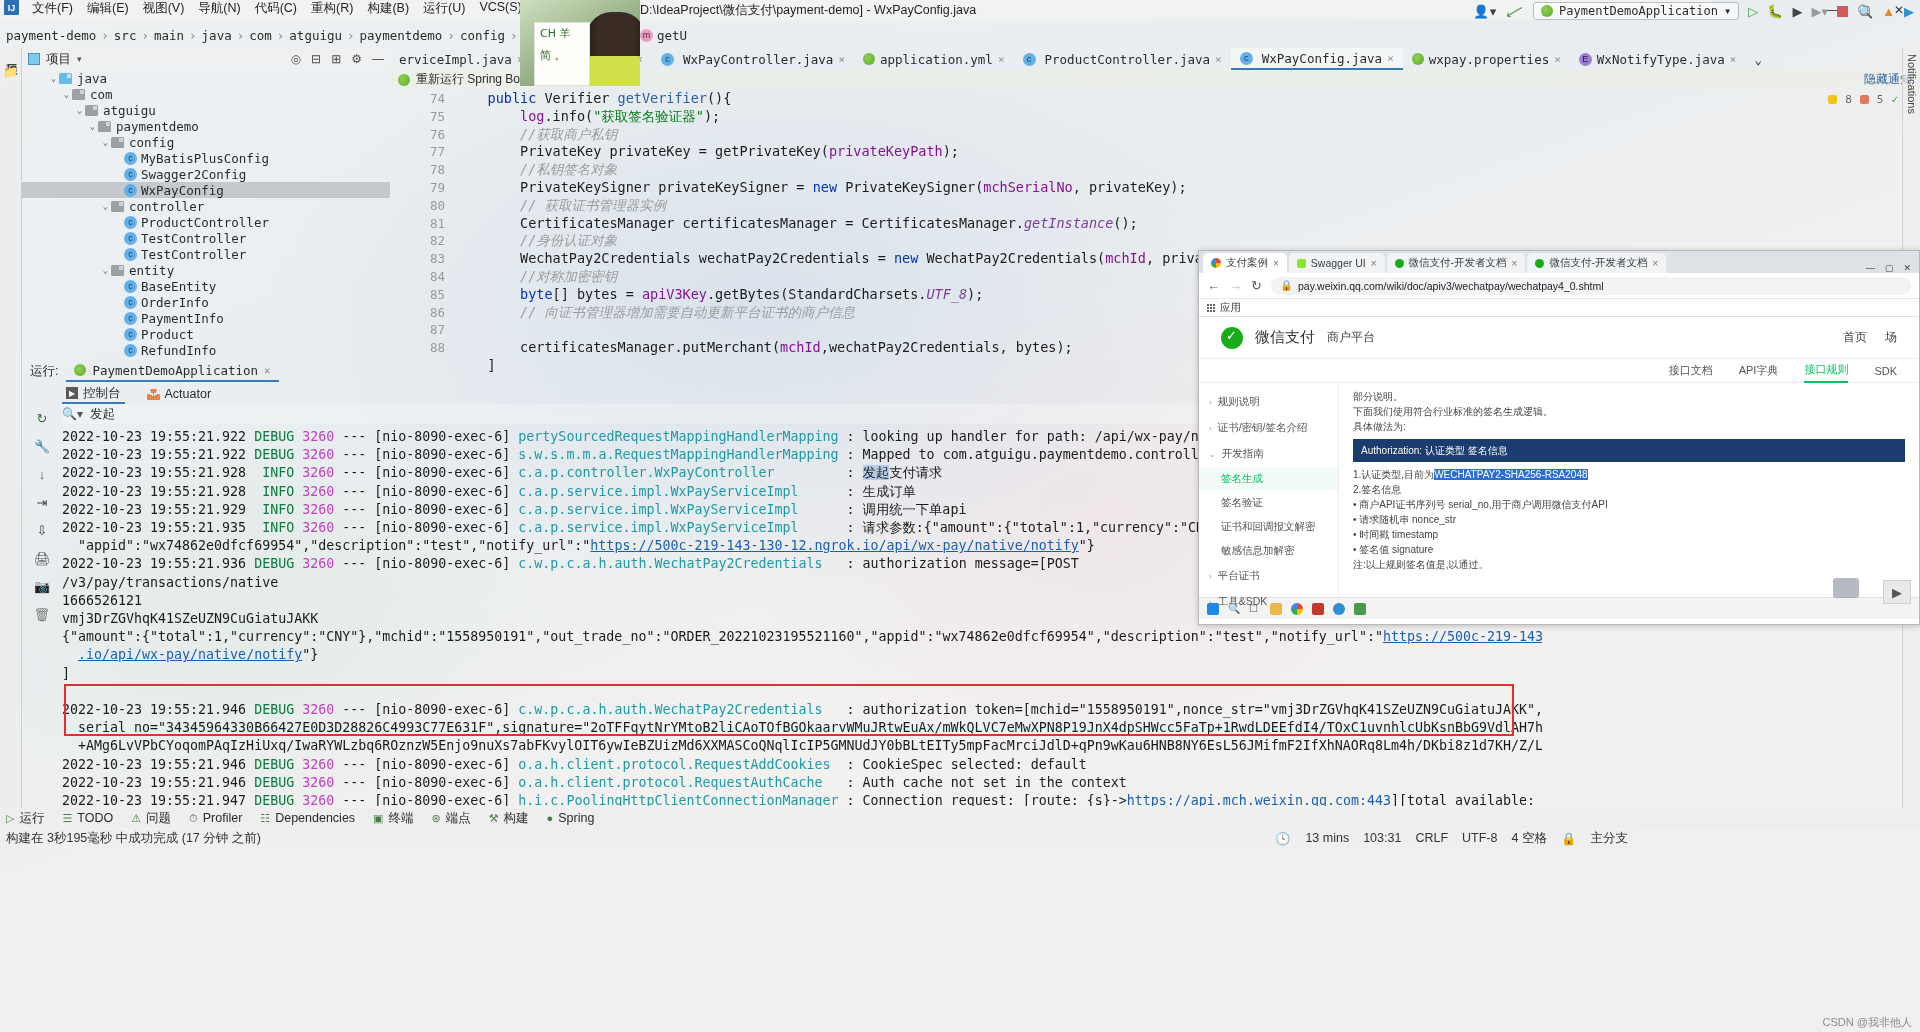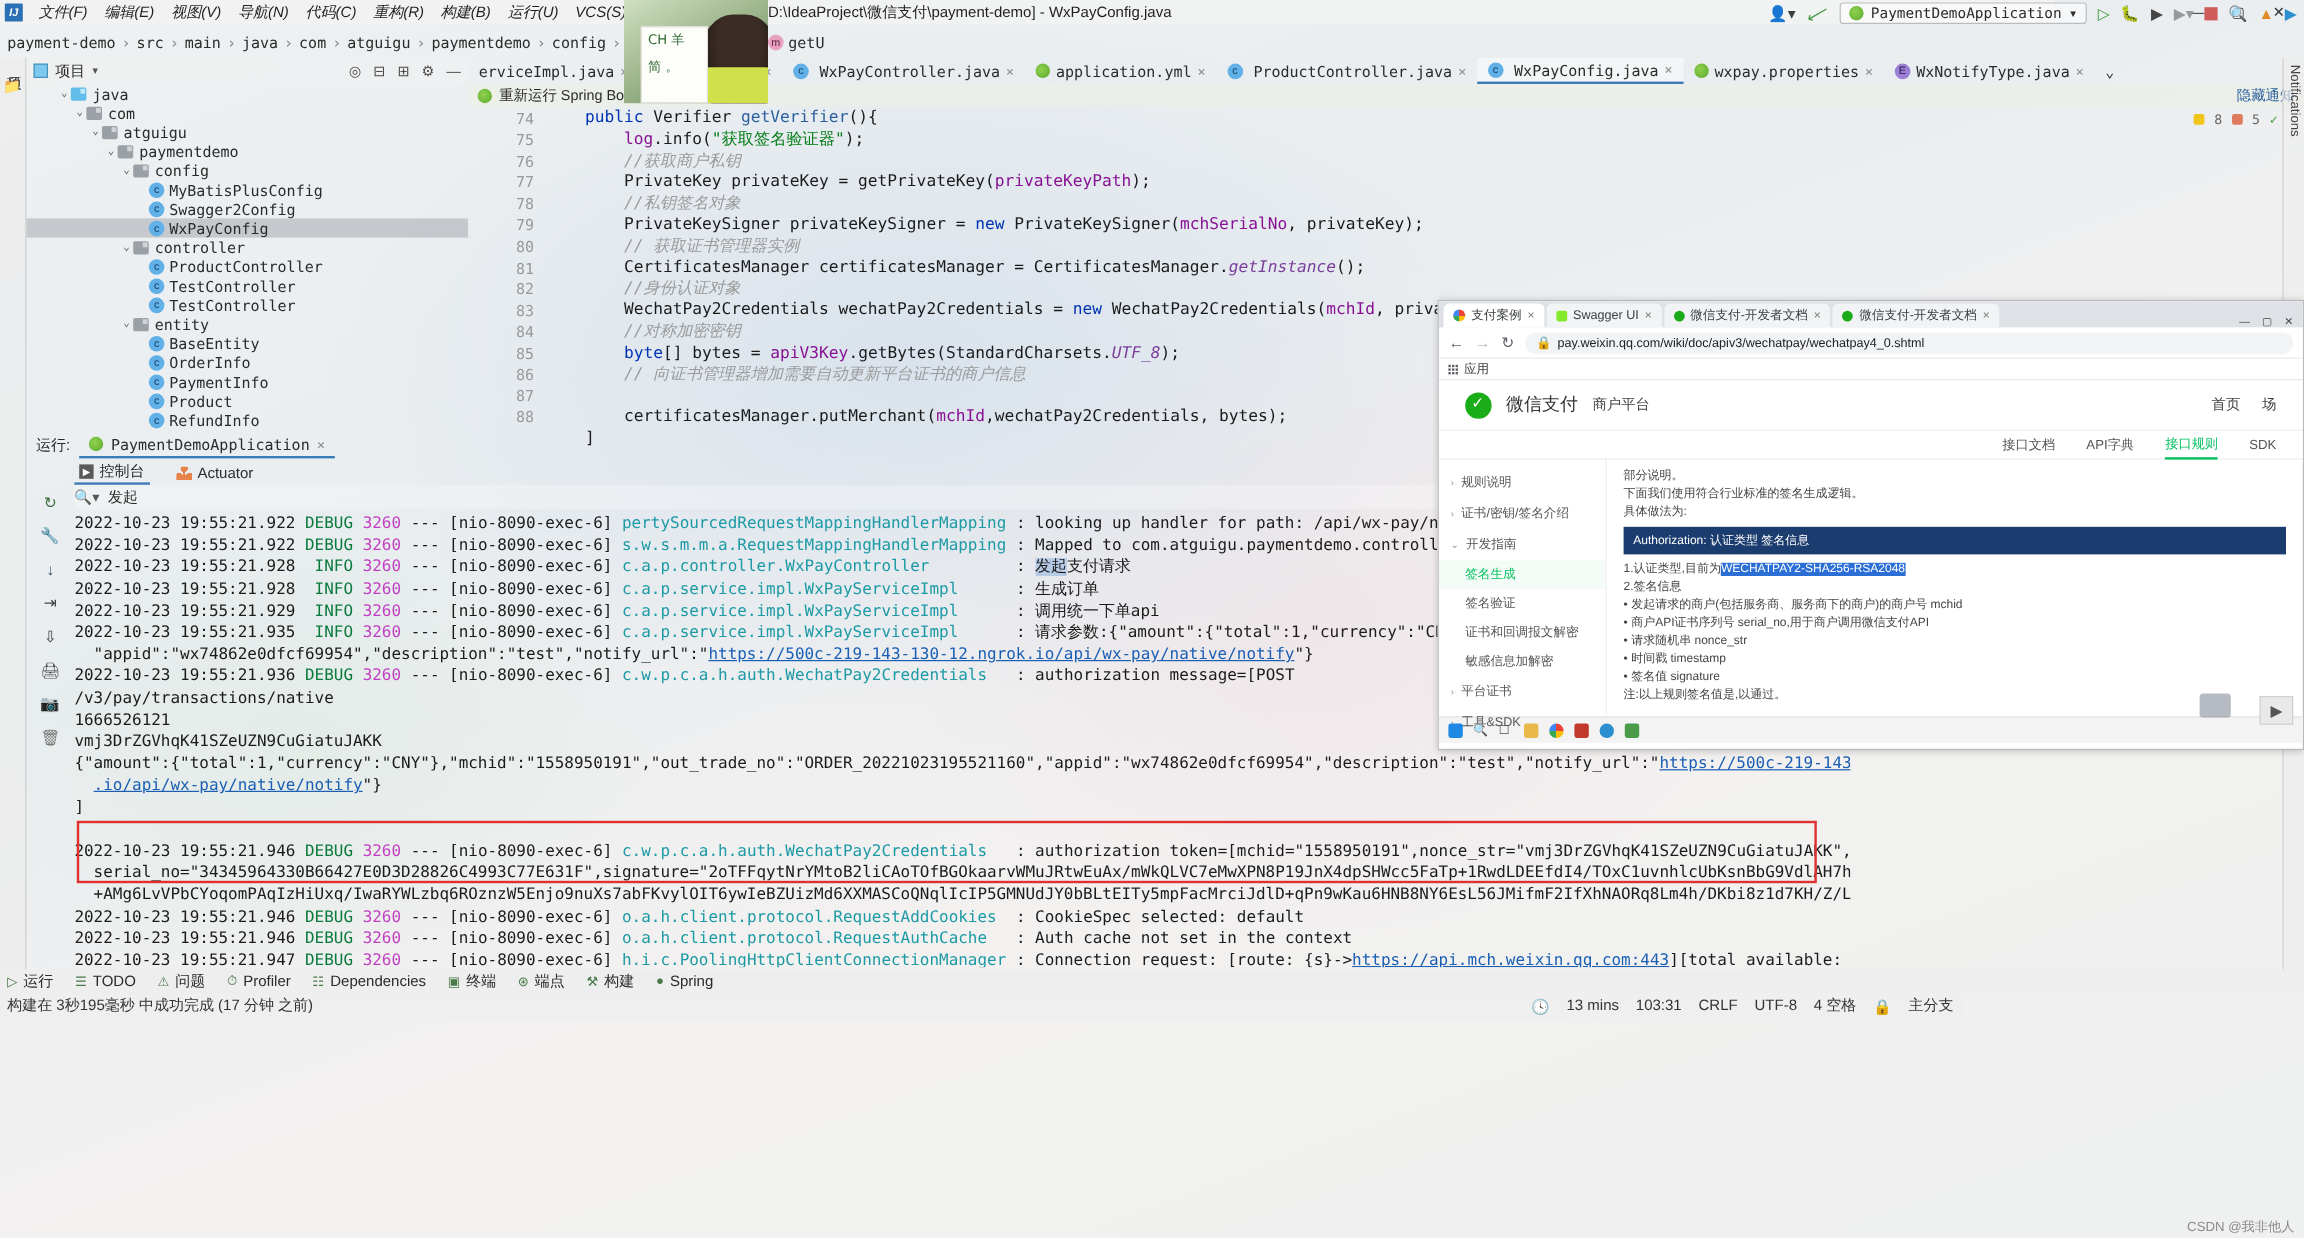--- a/index.html
+++ b/index.html
@@ -18,22 +18,22 @@
       radial-gradient(ellipse 700px 420px at 760px 300px, rgba(215,225,235,.85), rgba(240,243,246,.0) 70%),
       radial-gradient(ellipse 520px 380px at 1100px 520px, rgba(238,228,232,.8), rgba(245,245,248,0) 70%),
       radial-gradient(ellipse 420px 300px at 250px 620px, rgba(225,235,228,.7), rgba(245,247,246,0) 70%),
       linear-gradient(160deg,#eef1f2 0%, #e9edf0 35%, #f3f1f0 60%, #eef1ef 100%);
   }
 
   
   #menubar {
     position:absolute; left:0; top:0; width:1712px; height:20px;
     background:rgba(242,242,242,.9);
-    display:flex; align-items:center; padding-left:4px;
-    font-size:12.5px; color:#1f1f1f;font-style:italic;
+    display:flex; padding-left:4px;
+    font-size:12.5px; color:#1f1f1f;
   }
   #menubar .logo {
     width:15px;height:15px;background:#2b6fb5;color:#fff;font-size:9px;
     display:flex;align-items:center;justify-content:center;border-radius:1px;margin-right:6px;
     font-weight:bold;
   }
   #menubar .mi { padding:0 7px; white-space:nowrap; }
   #win-title { position:absolute; left:640px; top:2px; font-size:12.5px; color:#1f1f1f; white-space:nowrap;}
   #win-ctrl { position:absolute; right:4px; top:0px; display:flex; gap:0; }
   #win-ctrl div { width:34px;height:20px;display:flex;align-items:center;justify-content:center;font-size:12px;color:#333;}
@@ -742,21 +742,20 @@
             <span>工具&amp;SDK</span>
           </div>
         </div>
       <div id="wx-main">
           <div>部分说明。</div>
           <div>下面我们使用符合行业标准的签名生成逻辑。</div>
           <div>具体做法为:</div>
           <div class="auth-bar">Authorization: 认证类型 签名信息</div>
           <div>1.认证类型,目前为<span class="sel-blue">WECHATPAY2-SHA256-RSA2048</span></div>
           <div>2.签名信息</div>
-          <div>• 发起请求的商户(包括服务商、服务商下的商户)的商户号 mchid</div>
           <div>• 商户API证书序列号 serial_no,用于商户调用微信支付API</div>
           <div>• 请求随机串 nonce_str</div>
           <div>• 时间戳 timestamp</div>
           <div>• 签名值 signature</div>
           <div>注:以上规则签名值是,以通过。</div>
         </div>
     </div>
     <div id="wx-foot">
       <span class="tray-i" style="background:#1e88e5"></span>
       <span class="tray-i">🔍</span>

